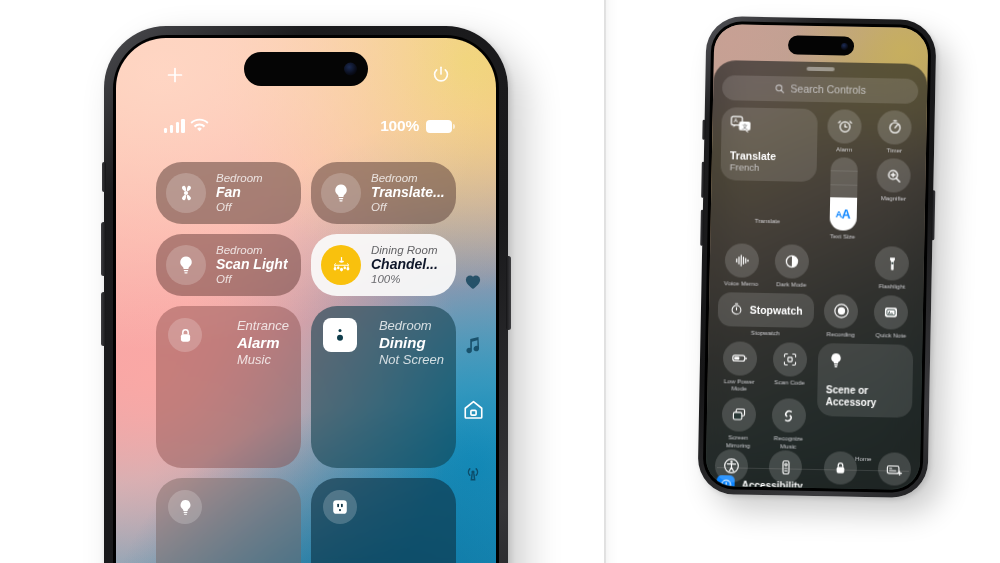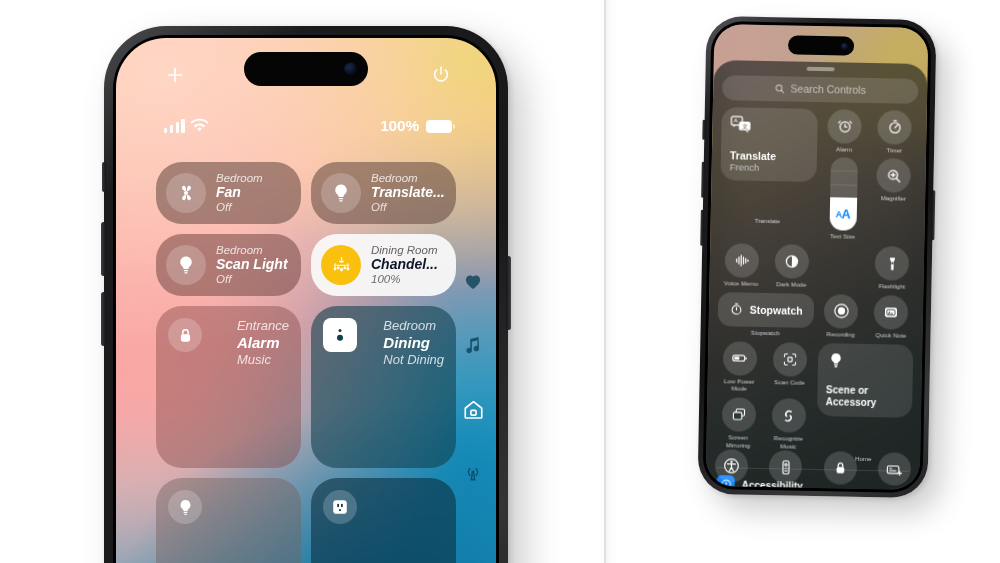--- a/index.html
+++ b/index.html
@@ -550,21 +550,21 @@
           <span class="big-badge white">
             <svg viewBox="0 0 24 24" width="24" height="24">
               <rect x="6" y="2.6" width="12" height="18.8" rx="2.4" fill="#ffffff"></rect>
               <circle cx="12" cy="7.6" r="1.5" fill="#103e4c"></circle>
               <circle cx="12" cy="14.7" r="3" fill="#103e4c"></circle>
             </svg>
           </span>
           <span class="big-text">
             <span class="t-room">Bedroom</span>
             <span class="t-name">Dining</span>
-            <span class="t-state">Not Dining</span>
+            <span class="t-state">Not Screen</span>
           </span>
         </div>
 
         <div class="tile big tile-bulb2" style="height:120px;">
           <span class="big-badge circle">
             <svg viewBox="0 0 24 24" width="19" height="19" fill="#fff">
               <path d="M12 2.6a6.2 6.2 0 0 0-3.7 11.2c.6.5 1 1.2 1 2v.5h5.4v-.5c0-.8.4-1.5 1-2A6.2 6.2 0 0 0 12 2.6Z"></path>
               <rect x="9.6" y="17.4" width="4.8" height="1.5" rx="0.7"></rect>
               <rect x="10.2" y="19.8" width="3.6" height="1.4" rx="0.7"></rect>
             </svg>

